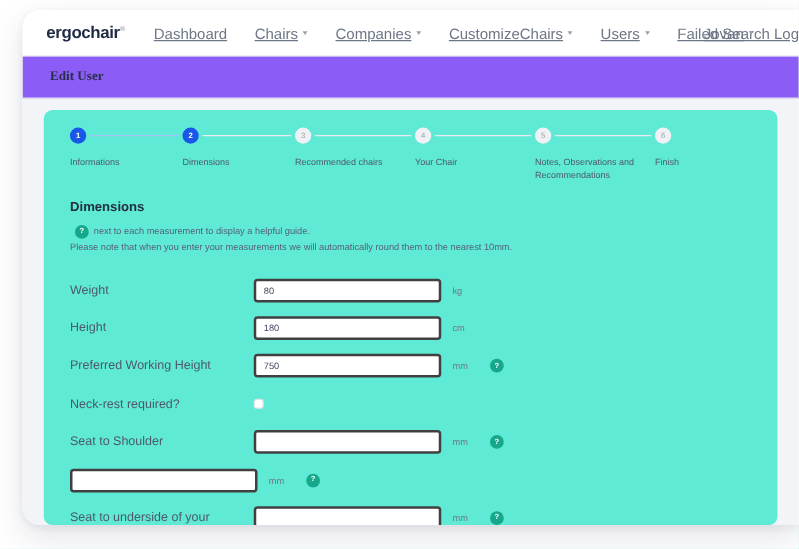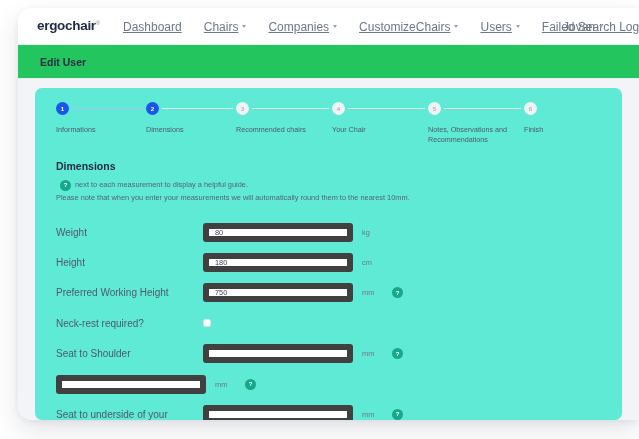--- a/index.html
+++ b/index.html
@@ -79,25 +79,26 @@
     display: inline-block;
     width: 0; height: 0;
     border-left: 2.6px solid transparent;
     border-right: 2.6px solid transparent;
     border-top: 3px solid #99a1b0;
   }
 
   
   #page-title-bar {
     height: 34px;
-    background: #22c55e;
+    background: #8b5cf6;
     border-bottom: 1px solid #e8eaee;
     display: flex;
     align-items: center;
     padding-left: 22px;
+    font-family: Liberation Serif, serif;
   }
   #page-title {
     font-size: 10.5px;
     font-weight: 700;
     color: #262f45;
   }
 
   
   #content {
     background: #f3f4f7;
@@ -191,21 +192,21 @@
   }
   .field-label {
     width: 147px;
     font-size: 10px;
     color: #4e596d;
     flex: none;
   }
   .field-input {
     width: 150px;
     height: 19px;
-    border: 6px solid #404040;
+    border: 2px solid #404040;
     border-radius: 3px;
     background: #ffffff;
     font-family: "Liberation Sans", sans-serif;
     font-size: 7.4px;
     color: #3b4559;
     padding: 0 6px;
     outline: none;
     flex: none;
   }
   .field-unit {

